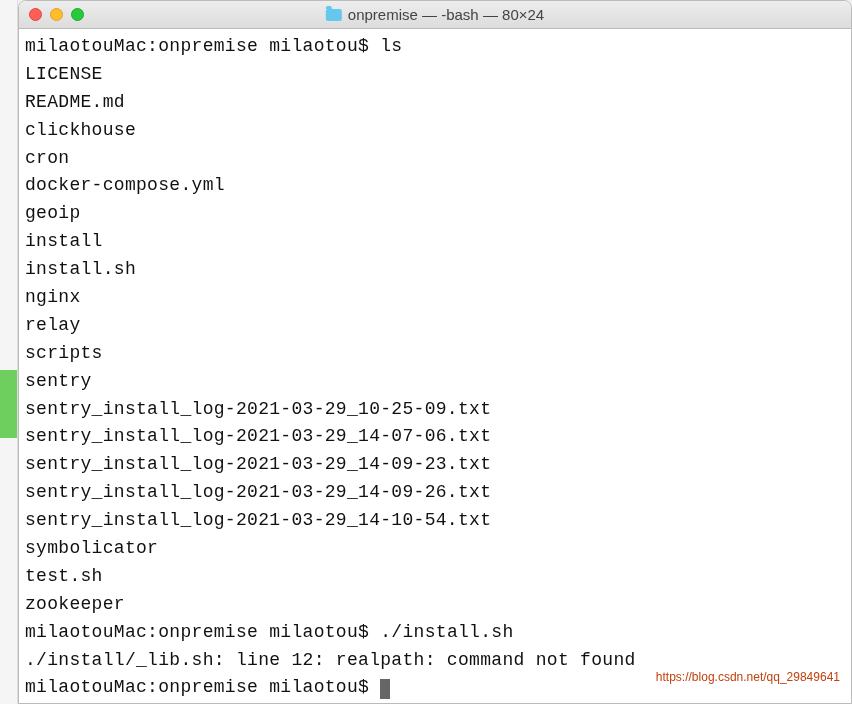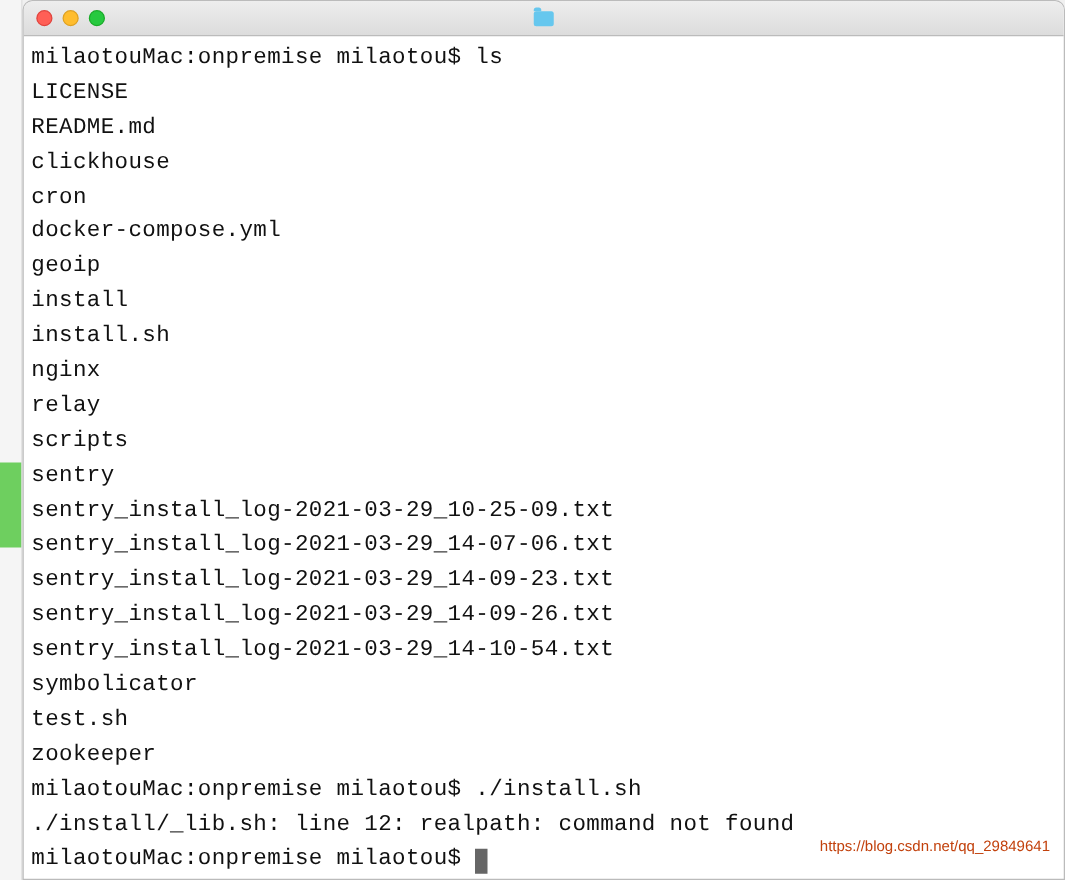--- a/index.html
+++ b/index.html
@@ -138,20 +138,21 @@
 
 <div class="terminal-window">
   <div class="title-bar">
     <div class="traffic-lights">
       <div class="traffic-light traffic-close"></div>
       <div class="traffic-light traffic-min"></div>
       <div class="traffic-light traffic-max"></div>
     </div>
     <div class="title-center">
       <span class="folder-icon"></span>
+      <span>onpremise — -bash — 80×24</span>
     </div>
   </div>
   <div class="terminal-body" id="terminal-body"><span>milaotouMac:onpremise milaotou$ </span><span>ls</span>
 <span>LICENSE</span>
 <span>README.md</span>
 <span>clickhouse</span>
 <span>cron</span>
 <span>docker-compose.yml</span>
 <span>geoip</span>
 <span>install</span>

